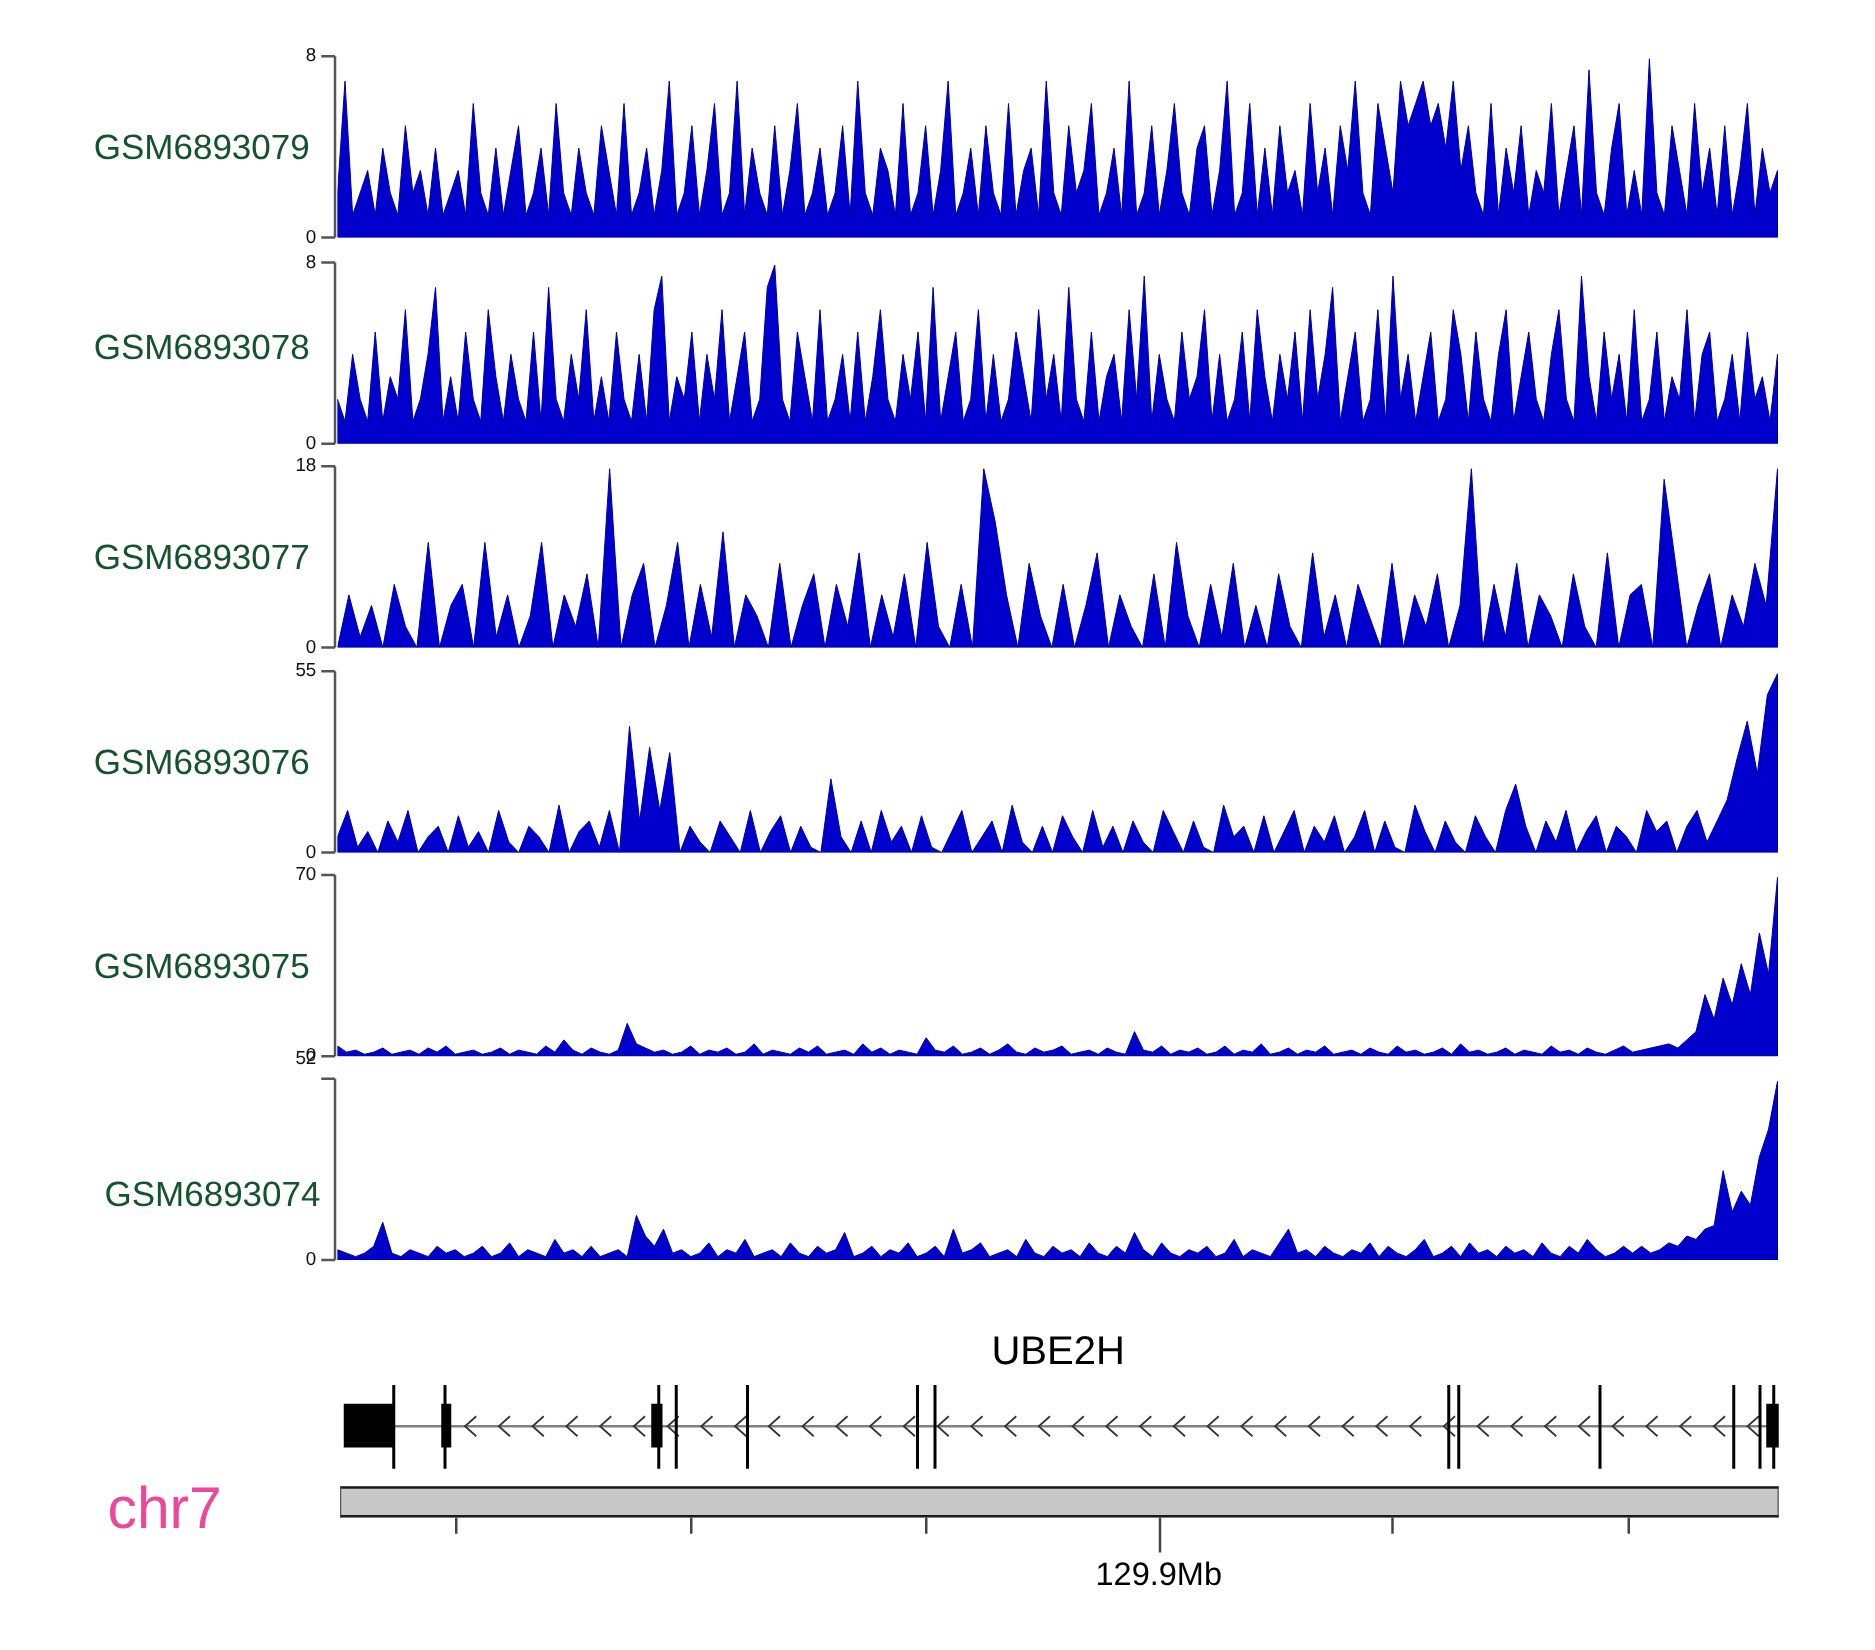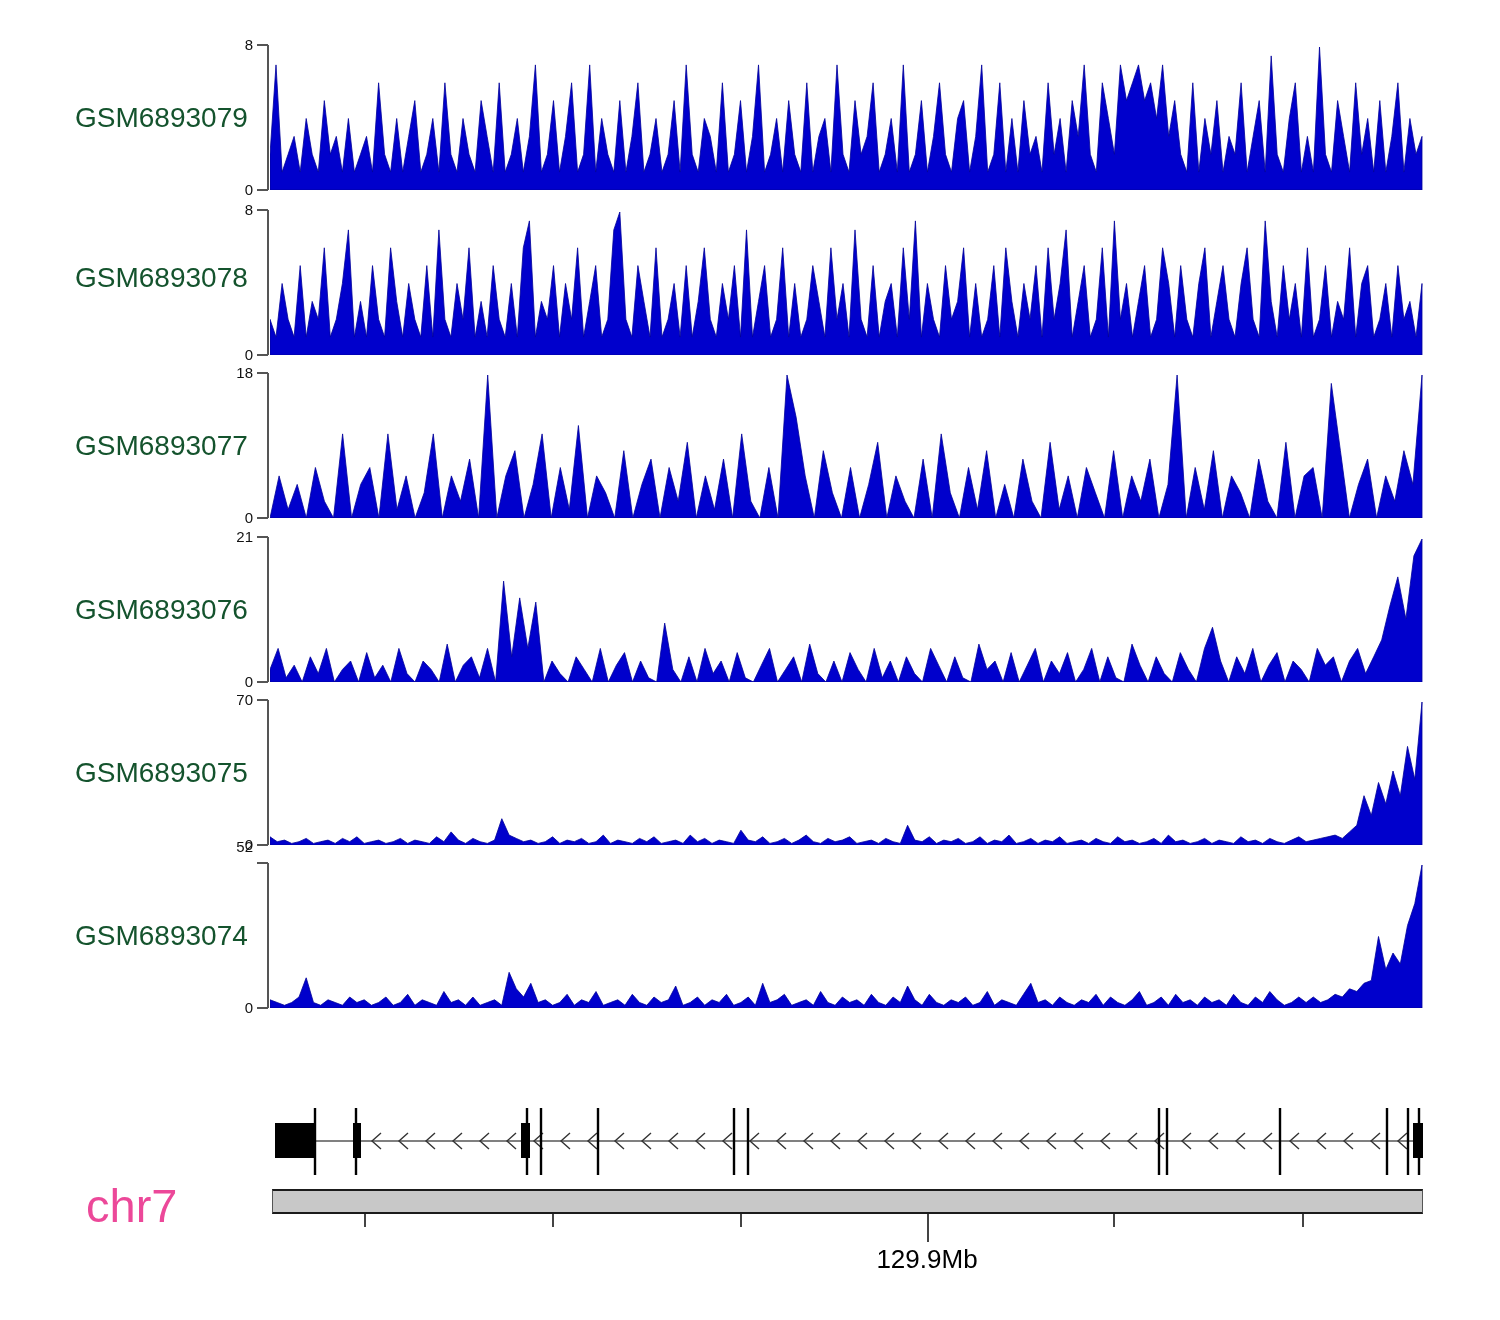--- a/index.html
+++ b/index.html
@@ -62,48 +62,49 @@
       <div class="track-label" style="top: 430px;">GSM6893077</div>
       <div class="axis-num" style="left: 205px; top: 364px;">18</div>
       <div class="axis-num" style="left: 205px; top: 509px;">0</div>
       <div class="axis-line" style="left: 267px; top: 373px; height: 145px; border-color: rgb(85, 85, 85);"></div>
       <div class="axis-tick" style="left: 257px; top: 372px; border-color: rgb(85, 85, 85);"></div>
       <div class="axis-tick" style="left: 257px; top: 517px; border-color: rgb(85, 85, 85);"></div>
       <svg class="signal-svg" width="1153" height="145" viewBox="0 0 1153 145" preserveAspectRatio="none" style="left: 270px; top: 373px;">
         <polygon points="0,145 0.0,145.0 9.1,102.9 18.1,136.6 27.2,111.4 36.3,145.0 45.4,94.5 54.4,128.2 63.5,145.0 72.6,60.9 81.6,145.0 90.7,111.4 99.8,94.5 108.9,145.0 117.9,60.9 127.0,136.6 136.1,102.9 145.1,145.0 154.2,119.8 163.3,60.9 172.3,145.0 181.4,102.9 190.5,128.2 199.6,86.1 208.6,145.0 217.7,2.0 226.8,145.0 235.8,102.9 244.9,77.7 254.0,145.0 263.1,111.4 272.1,60.9 281.2,145.0 290.3,94.5 299.3,136.6 308.4,52.5 317.5,145.0 326.6,102.9 335.6,119.8 344.7,145.0 353.8,77.7 362.8,145.0 371.9,111.4 381.0,86.1 390.0,145.0 399.1,94.5 408.2,128.2 417.3,69.3 426.3,145.0 435.4,102.9 444.5,136.6 453.5,86.1 462.6,145.0 471.7,60.9 480.8,128.2 489.8,145.0 498.9,94.5 508.0,145.0 517.0,2.0 526.1,44.1 535.2,102.9 544.3,145.0 553.3,77.7 562.4,119.8 571.5,145.0 580.5,94.5 589.6,145.0 598.7,111.4 607.7,69.3 616.8,145.0 625.9,102.9 635.0,128.2 644.0,145.0 653.1,86.1 662.2,145.0 671.2,60.9 680.3,119.8 689.4,145.0 698.5,94.5 707.5,136.6 716.6,77.7 725.7,145.0 734.7,111.4 743.8,145.0 752.9,86.1 762.0,128.2 771.0,145.0 780.1,69.3 789.2,136.6 798.2,102.9 807.3,145.0 816.4,94.5 825.4,119.8 834.5,145.0 843.6,77.7 852.7,145.0 861.7,102.9 870.8,128.2 879.9,86.1 888.9,145.0 898.0,111.4 907.1,2.0 916.2,145.0 925.2,94.5 934.3,136.6 943.4,77.7 952.4,145.0 961.5,102.9 970.6,119.8 979.7,145.0 988.7,86.1 997.8,128.2 1006.9,145.0 1015.9,69.3 1025.0,145.0 1034.1,102.9 1043.1,94.5 1052.2,145.0 1061.3,10.4 1070.4,77.7 1079.4,145.0 1088.5,111.4 1097.6,86.1 1106.6,145.0 1115.7,102.9 1124.8,128.2 1133.9,77.7 1142.9,111.4 1152.0,2.0 1152,145" fill="#0000CC" stroke="#000099" stroke-width="0.8"></polygon>
       </svg>
       <div class="track-label" style="top: 594px;">GSM6893076</div>
-      <div class="axis-num" style="left: 205px; top: 528px;">21</div>
+      <div class="axis-num" style="left: 205px; top: 528px;">55</div>
       <div class="axis-num" style="left: 205px; top: 673px;">0</div>
       <div class="axis-line" style="left: 267px; top: 537px; height: 145px; border-color: rgb(85, 85, 85);"></div>
       <div class="axis-tick" style="left: 257px; top: 536px; border-color: rgb(85, 85, 85);"></div>
       <div class="axis-tick" style="left: 257px; top: 681px; border-color: rgb(85, 85, 85);"></div>
       <svg class="signal-svg" width="1153" height="145" viewBox="0 0 1153 145" preserveAspectRatio="none" style="left: 270px; top: 537px;">
         <polygon points="0,145 0.0,132.4 8.1,111.4 16.1,140.8 24.2,128.2 32.2,145.0 40.3,119.8 48.3,136.6 56.4,111.4 64.4,145.0 72.5,132.4 80.6,124.0 88.6,145.0 96.7,115.6 104.7,140.8 112.8,128.2 120.8,145.0 128.9,111.4 137.0,136.6 145.0,145.0 153.1,124.0 161.1,132.4 169.2,145.0 177.2,107.1 185.3,145.0 193.3,128.2 201.4,119.8 209.5,140.8 217.5,111.4 225.6,145.0 233.6,44.1 241.7,119.8 249.7,60.9 257.8,111.4 265.8,65.1 273.9,145.0 282.0,124.0 290.0,136.6 298.1,145.0 306.1,119.8 314.2,132.4 322.2,145.0 330.3,111.4 338.3,145.0 346.4,128.2 354.5,115.6 362.5,145.0 370.6,124.0 378.6,140.8 386.7,145.0 394.7,86.1 402.8,132.4 410.9,145.0 418.9,119.8 427.0,145.0 435.0,111.4 443.1,136.6 451.1,124.0 459.2,145.0 467.2,115.6 475.3,140.8 483.4,145.0 491.4,128.2 499.5,111.4 507.5,145.0 515.6,132.4 523.6,119.8 531.7,145.0 539.7,107.1 547.8,136.6 555.9,145.0 563.9,124.0 572.0,145.0 580.0,115.6 588.1,132.4 596.1,145.0 604.2,111.4 612.3,140.8 620.3,124.0 628.4,145.0 636.4,119.8 644.5,136.6 652.5,145.0 660.6,111.4 668.6,128.2 676.7,145.0 684.8,119.8 692.8,140.8 700.9,145.0 708.9,107.1 717.0,132.4 725.0,124.0 733.1,145.0 741.1,115.6 749.2,145.0 757.3,128.2 765.3,111.4 773.4,145.0 781.4,124.0 789.5,136.6 797.5,115.6 805.6,145.0 813.7,132.4 821.7,111.4 829.8,145.0 837.8,119.8 845.9,140.8 853.9,145.0 862.0,107.1 870.0,128.2 878.1,145.0 886.2,119.8 894.2,136.6 902.3,145.0 910.3,115.6 918.4,132.4 926.4,145.0 934.5,111.4 942.5,90.3 950.6,124.0 958.7,145.0 966.7,119.8 974.8,136.6 982.8,111.4 990.9,145.0 998.9,128.2 1007.0,115.6 1015.0,145.0 1023.1,124.0 1031.2,132.4 1039.2,145.0 1047.3,111.4 1055.3,128.2 1063.4,119.8 1071.4,145.0 1079.5,124.0 1087.6,111.4 1095.6,136.6 1103.7,119.8 1111.7,102.9 1119.8,69.3 1127.8,39.9 1135.9,81.9 1143.9,18.8 1152.0,2.0 1152,145" fill="#0000CC" stroke="#000099" stroke-width="0.8"></polygon>
       </svg>
       <div class="track-label" style="top: 757px;">GSM6893075</div>
       <div class="axis-num" style="left: 205px; top: 691px;">70</div>
       <div class="axis-num" style="left: 205px; top: 836px;">0</div>
       <div class="axis-line" style="left: 267px; top: 700px; height: 145px; border-color: rgb(85, 85, 85);"></div>
       <div class="axis-tick" style="left: 257px; top: 699px; border-color: rgb(85, 85, 85);"></div>
       <div class="axis-tick" style="left: 257px; top: 844px; border-color: rgb(85, 85, 85);"></div>
       <svg class="signal-svg" width="1153" height="145" viewBox="0 0 1153 145" preserveAspectRatio="none" style="left: 270px; top: 700px;">
         <polygon points="0,145 0.0,136.8 7.2,141.7 14.5,140.1 21.7,143.4 29.0,141.7 36.2,138.4 43.5,143.4 50.7,141.7 58.0,140.1 65.2,143.4 72.5,138.4 79.7,141.7 86.9,136.8 94.2,143.4 101.4,141.7 108.7,140.1 115.9,143.4 123.2,141.7 130.4,138.4 137.7,143.4 144.9,140.1 152.2,141.7 159.4,143.4 166.6,136.8 173.9,141.7 181.1,131.9 188.4,140.1 195.6,143.4 202.9,138.4 210.1,141.7 217.4,143.4 224.6,140.1 231.8,118.7 239.1,135.1 246.3,138.4 253.6,141.7 260.8,140.1 268.1,143.4 275.3,141.7 282.6,136.8 289.8,143.4 297.1,140.1 304.3,141.7 311.5,138.4 318.8,143.4 326.0,141.7 333.3,135.1 340.5,143.4 347.8,140.1 355.0,141.7 362.3,143.4 369.5,138.4 376.8,141.7 384.0,136.8 391.2,143.4 398.5,141.7 405.7,140.1 413.0,143.4 420.2,135.1 427.5,141.7 434.7,138.4 442.0,143.4 449.2,140.1 456.5,141.7 463.7,143.4 470.9,130.2 478.2,140.1 485.4,141.7 492.7,136.8 499.9,143.4 507.2,141.7 514.4,138.4 521.7,143.4 528.9,140.1 536.2,135.1 543.4,141.7 550.6,143.4 557.9,138.4 565.1,141.7 572.4,140.1 579.6,136.8 586.9,143.4 594.1,141.7 601.4,140.1 608.6,143.4 615.8,138.4 623.1,141.7 630.3,143.4 637.6,125.3 644.8,140.1 652.1,141.7 659.3,136.8 666.6,143.4 673.8,140.1 681.1,141.7 688.3,138.4 695.5,143.4 702.8,141.7 710.0,136.8 717.3,143.4 724.5,140.1 731.8,141.7 739.0,135.1 746.3,143.4 753.5,141.7 760.8,138.4 768.0,143.4 775.2,140.1 782.5,141.7 789.7,136.8 797.0,143.4 804.2,141.7 811.5,140.1 818.7,143.4 826.0,138.4 833.2,141.7 840.5,143.4 847.7,136.8 854.9,141.7 862.2,140.1 869.4,143.4 876.7,141.7 883.9,138.4 891.2,143.4 898.4,135.1 905.7,141.7 912.9,140.1 920.2,143.4 927.4,141.7 934.6,138.4 941.9,143.4 949.1,140.1 956.4,141.7 963.6,143.4 970.9,136.8 978.1,141.7 985.4,140.1 992.6,143.4 999.8,138.4 1007.1,141.7 1014.3,143.4 1021.6,140.1 1028.8,136.8 1036.1,141.7 1043.3,140.1 1050.6,138.4 1057.8,136.8 1065.1,135.1 1072.3,138.4 1079.5,131.9 1086.8,125.3 1094.0,95.7 1101.3,115.4 1108.5,82.5 1115.8,103.9 1123.0,71.0 1130.3,95.7 1137.5,46.4 1144.8,79.3 1152.0,2.0 1152,145" fill="#0000CC" stroke="#000099" stroke-width="0.8"></polygon>
       </svg>
-      <div class="track-label" style="top: 920px;">GSM6893074</div>
+      <div class="track-label" style="top: 940px; text-align: center;">GSM6893074</div>
       <div class="axis-num" style="left: 205px; top: 838px;">52</div>
       <div class="axis-num" style="left: 205px; top: 999px;">0</div>
       <div class="axis-line" style="left: 267px; top: 863px; height: 145px; border-color: rgb(85, 85, 85);"></div>
       <div class="axis-tick" style="left: 257px; top: 862px; border-color: rgb(85, 85, 85);"></div>
       <div class="axis-tick" style="left: 257px; top: 1007px; border-color: rgb(85, 85, 85);"></div>
       <svg class="signal-svg" width="1153" height="145" viewBox="0 0 1153 145" preserveAspectRatio="none" style="left: 270px; top: 863px;">
         <polygon points="0,145 0.0,136.8 7.2,139.5 14.5,142.3 21.7,139.5 29.0,134.0 36.2,114.8 43.5,139.5 50.7,142.3 58.0,136.8 65.2,139.5 72.5,142.3 79.7,134.0 86.9,139.5 94.2,136.8 101.4,142.3 108.7,139.5 115.9,134.0 123.2,142.3 130.4,139.5 137.7,131.3 144.9,142.3 152.2,136.8 159.4,139.5 166.6,142.3 173.9,128.5 181.1,139.5 188.4,136.8 195.6,142.3 202.9,134.0 210.1,142.3 217.4,139.5 224.6,136.8 231.8,142.3 239.1,109.3 246.3,125.8 253.6,134.0 260.8,120.3 268.1,139.5 275.3,136.8 282.6,142.3 289.8,139.5 297.1,131.3 304.3,142.3 311.5,136.8 318.8,139.5 326.0,128.5 333.3,142.3 340.5,139.5 347.8,136.8 355.0,142.3 362.3,131.3 369.5,139.5 376.8,142.3 384.0,134.0 391.2,139.5 398.5,136.8 405.7,123.0 413.0,142.3 420.2,139.5 427.5,134.0 434.7,142.3 442.0,136.8 449.2,139.5 456.5,131.3 463.7,142.3 470.9,139.5 478.2,134.0 485.4,142.3 492.7,120.3 499.9,139.5 507.2,136.8 514.4,131.3 521.7,142.3 528.9,139.5 536.2,136.8 543.4,142.3 550.6,128.5 557.9,139.5 565.1,142.3 572.4,134.0 579.6,139.5 586.9,136.8 594.1,142.3 601.4,131.3 608.6,139.5 615.8,142.3 623.1,134.0 630.3,139.5 637.6,123.0 644.8,136.8 652.1,142.3 659.3,131.3 666.6,139.5 673.8,142.3 681.1,136.8 688.3,139.5 695.5,134.0 702.8,142.3 710.0,139.5 717.3,128.5 724.5,142.3 731.8,136.8 739.0,139.5 746.3,142.3 753.5,131.3 760.8,120.3 768.0,139.5 775.2,136.8 782.5,142.3 789.7,134.0 797.0,139.5 804.2,142.3 811.5,136.8 818.7,139.5 826.0,131.3 833.2,142.3 840.5,134.0 847.7,139.5 854.9,142.3 862.2,136.8 869.4,128.5 876.7,142.3 883.9,139.5 891.2,134.0 898.4,142.3 905.7,131.3 912.9,139.5 920.2,136.8 927.4,142.3 934.6,134.0 941.9,139.5 949.1,136.8 956.4,142.3 963.6,131.3 970.9,139.5 978.1,142.3 985.4,134.0 992.6,139.5 999.8,128.5 1007.1,136.8 1014.3,142.3 1021.6,139.5 1028.8,134.0 1036.1,139.5 1043.3,134.0 1050.6,139.5 1057.8,136.8 1065.1,131.3 1072.3,134.0 1079.5,125.8 1086.8,128.5 1094.0,120.3 1101.3,117.5 1108.5,73.5 1115.8,106.5 1123.0,90.0 1130.3,101.0 1137.5,62.5 1144.8,40.5 1152.0,2.0 1152,145" fill="#0000CC" stroke="#000099" stroke-width="0.8"></polygon>
       </svg>
     </div>
 
+  <div class="gene-title" style="top:1062px;">UBE2H</div>
   <svg id="gene-svg" class="gene-svg" style="left:270px; top:1100px;" width="1160" height="90" viewBox="0 0 1160 90">
       <line x1="7" x2="1151" y1="41" y2="41" stroke="#808080" stroke-width="2"></line>
       <polyline points="111,33 102,41 111,49" fill="none" stroke="#333" stroke-width="1.4"></polyline>
       <polyline points="138,33 129,41 138,49" fill="none" stroke="#333" stroke-width="1.4"></polyline>
       <polyline points="165,33 156,41 165,49" fill="none" stroke="#333" stroke-width="1.4"></polyline>
       <polyline points="192,33 183,41 192,49" fill="none" stroke="#333" stroke-width="1.4"></polyline>
       <polyline points="219,33 210,41 219,49" fill="none" stroke="#333" stroke-width="1.4"></polyline>
       <polyline points="246,33 237,41 246,49" fill="none" stroke="#333" stroke-width="1.4"></polyline>
       <polyline points="273,33 264,41 273,49" fill="none" stroke="#333" stroke-width="1.4"></polyline>
       <polyline points="300,33 291,41 300,49" fill="none" stroke="#333" stroke-width="1.4"></polyline>

